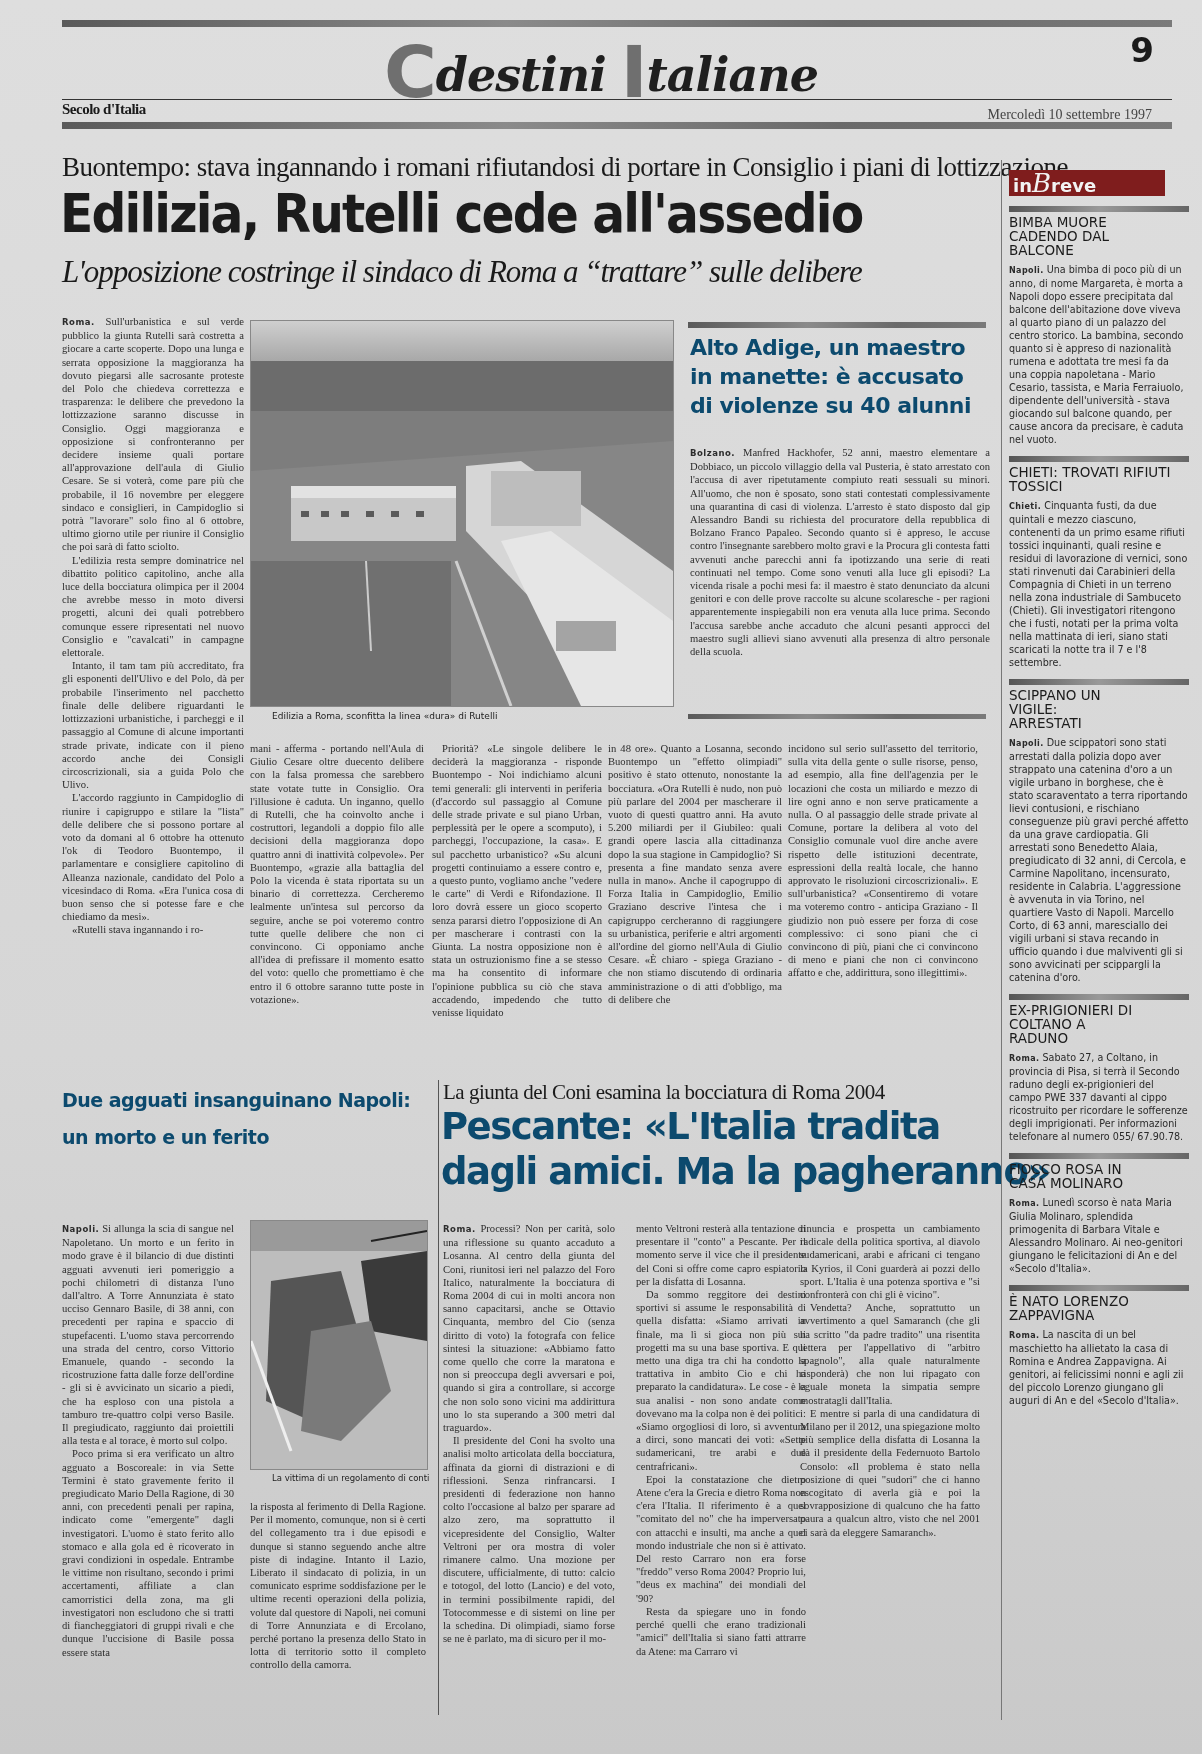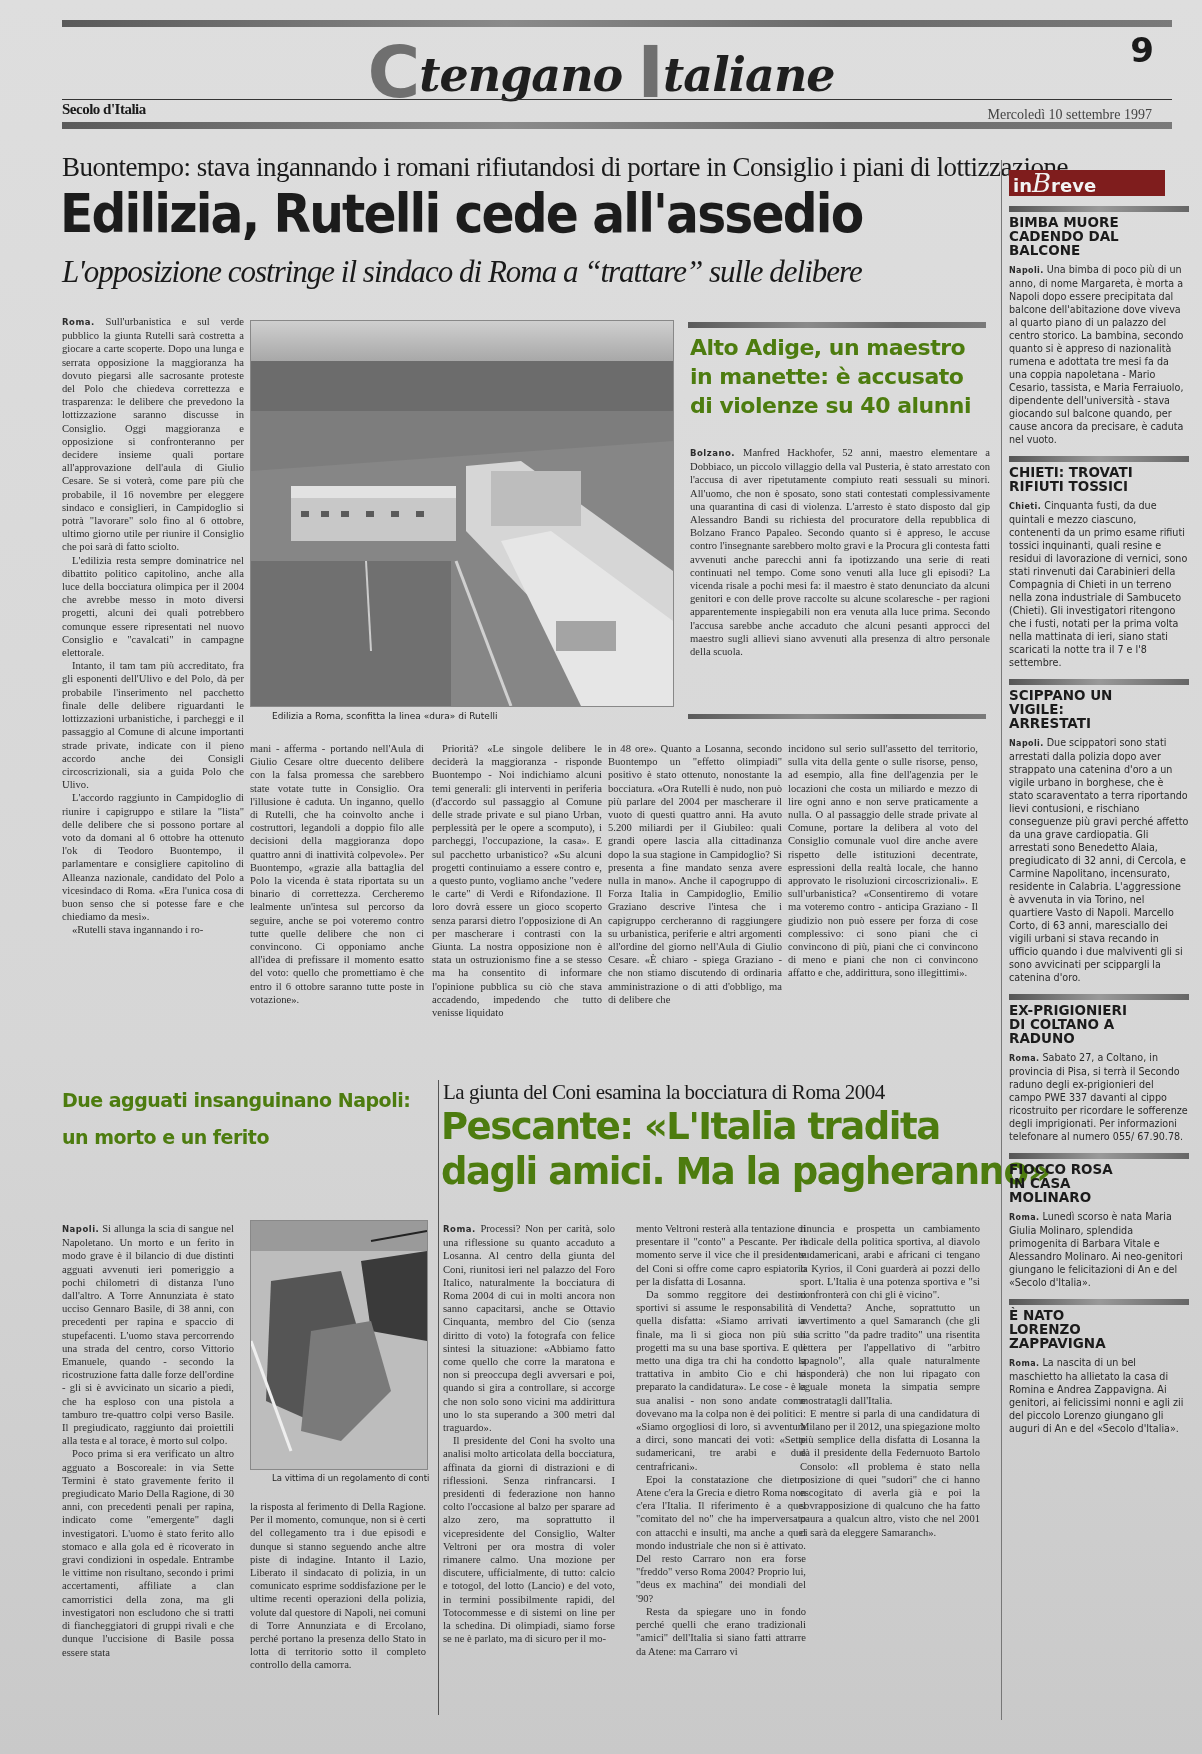--- a/index.html
+++ b/index.html
@@ -22,48 +22,48 @@
   .masthead .cap { font-size: 72px; color: #6f6f6f; font-style: normal; font-family: "DejaVu Sans", sans-serif; font-weight: bold; vertical-align: -6px; }
   .pagenum { position: absolute; right: 48px; top: 30px; font-family: "DejaVu Sans", sans-serif; font-weight: bold; font-size: 34px; }
   .paper-name { position: absolute; left: 62px; top: 101px; font-family: "Liberation Serif", serif; font-weight: bold; font-size: 15px; letter-spacing: -0.5px; }
   .dateline { position: absolute; right: 50px; top: 107px; font-size: 14px; color: #444; }
   .kicker { font-family: "Liberation Serif", serif; font-size: 27px; letter-spacing: -0.5px; }
   .headline-xl {
     font-family: "DejaVu Sans", sans-serif; font-weight: bold; font-size: 53px;
     letter-spacing: -2px; transform: scaleX(0.92); transform-origin: left; white-space: nowrap; color: #1c1c1c;
   }
   .deck { font-family: "Liberation Serif", serif; font-style: italic; font-size: 31px; letter-spacing: -1px; }
-  .hl-sans { font-family: "DejaVu Sans", sans-serif; font-weight: bold; color: #4d7c0f; letter-spacing: -0.5px; }
+  .hl-sans { font-family: "DejaVu Sans", sans-serif; font-weight: bold; color: #0c4a6e; letter-spacing: -0.5px; }
   .body {
     font-family: "Liberation Serif", serif; font-size: 10.6px; line-height: 13.2px;
     text-align: justify; color: #2c2c2c; overflow: hidden;
   }
   .body .loc { font-family: "DejaVu Sans", sans-serif; font-weight: bold; font-size: 8.5px; letter-spacing: 0.5px; }
   .body p { margin: 0; text-indent: 10px; }
   .body p:first-child { text-indent: 0; }
   .photo { position: absolute; overflow: hidden; border: 1px solid #888; }
   .caption { position: absolute; font-family: "DejaVu Sans", sans-serif; font-size: 9px; color: #222; padding-left: 22px; }
   .vline { position: absolute; width: 1px; background: #555; }
   .sidebar { position: absolute; left: 1009px; top: 170px; width: 180px; }
   .brief-rule { height: 6px; margin: 10px 0 3px 0; background: linear-gradient(90deg, #555, #999 50%, #666); }
-  .brief-title { font-family: "DejaVu Sans", sans-serif; font-weight: bold; font-size: 13.5px; line-height: 14px; color: #1b1b1b; margin: 2px 0 6px; }
+  .brief-title { font-family: "DejaVu Sans", sans-serif; font-weight: normal; font-size: 13.5px; line-height: 14px; color: #1b1b1b; margin: 2px 0 6px; }
   .brief-body { font-family: "DejaVu Sans", sans-serif; font-size: 9.6px; line-height: 13px; color: #2a2a2a; }
   .brief-body .loc { font-weight: bold; font-size: 8px; letter-spacing: 0.4px; }
   .inbreve {
     background: #7f1d1d; color: #f2f2f2; height: 26px; width: 152px;
     font-family: "DejaVu Sans", sans-serif; font-weight: bold; font-size: 18px; line-height: 26px; padding-left: 4px;
   }
   .inbreve .b { font-family: "DejaVu Serif", serif; font-style: italic; font-weight: normal; font-size: 26px; }
 </style>
 </head>
 <body>
 
 <div class="rule" style="left:62px; top:20px; width:1110px; height:7px;"></div>
 <div class="masthead">
-  <span class="cap">C</span><span>tengano </span><span class="cap">I</span><span>taliane</span>
+  <span class="cap">C</span><span>destini </span><span class="cap">I</span><span>taliane</span>
 </div>
 <div class="pagenum">9</div>
 <div class="thin" style="left:62px; top:99px; width:1110px;"></div>
 <div class="paper-name">Secolo d'Italia</div>
 <div class="dateline">Mercoledì 10 settembre 1997</div>
 <div class="rule" style="left:62px; top:122px; width:1110px; height:7px;"></div>
 
 <div class="abs kicker" style="left:62px; top:152px; width:940px; white-space:nowrap;">Buontempo: stava ingannando i romani rifiutandosi di portare in Consiglio i piani di lottizzazione</div>
 <div class="abs headline-xl" style="left:60px; top:183px;">Edilizia, Rutelli cede all'assedio</div>
 <div class="abs deck" style="left:62px; top:254px; white-space:nowrap;">L'opposizione costringe il sindaco di Roma a “trattare” sulle delibere</div>

